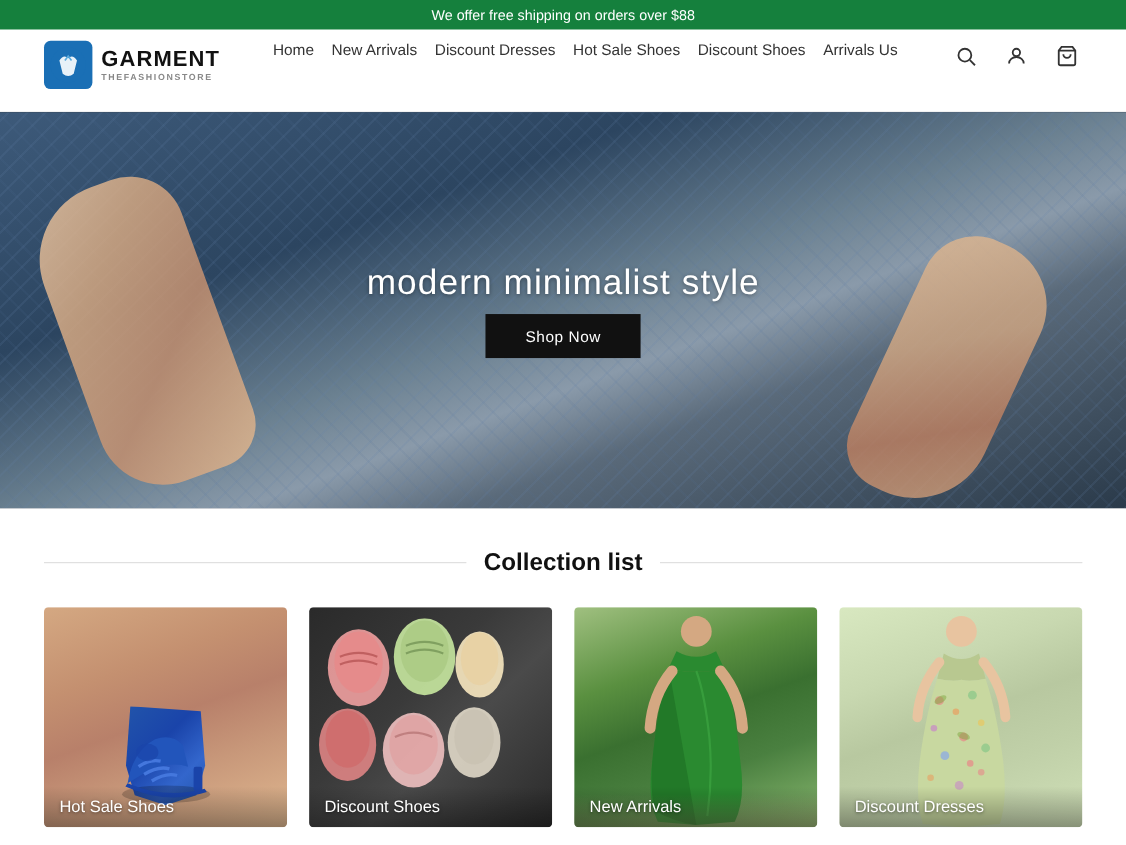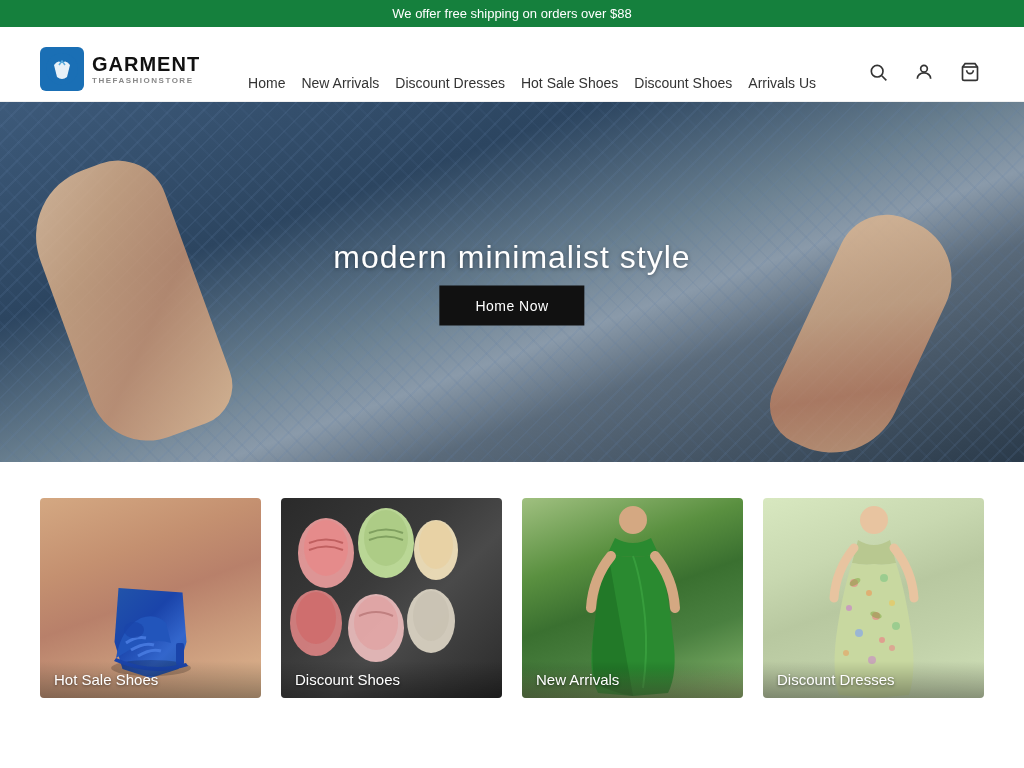--- a/index.html
+++ b/index.html
@@ -10,21 +10,21 @@
       background-color: #15803d;
       color: white;
       text-align: center;
       padding: 6px 0;
       font-size: 13px;
     }
 
     
     .header {
       display: flex;
-      align-items: flex-end;
+      align-items: flex-start;
       justify-content: space-between;
       padding: 10px 40px;
       background: white;
       border-bottom: 1px solid #f0f0f0;
       height: 75px;
     }
 
     .logo {
       display: flex;
       align-items: center;
@@ -345,25 +345,30 @@
 </header>
 
 <section class="hero">
   <div class="hero-bg">
     <div class="hero-overlay"></div>
     <div class="hero-arm-left"></div>
     <div class="hero-arm-right"></div>
   </div>
   <div class="hero-content">
     <h1 class="hero-title">modern minimalist style</h1>
-    <button class="hero-btn">Home Now</button>
+    <button class="hero-btn">Shop Now</button>
   </div>
 </section>
 
 <section class="collection-section">
+  <div class="collection-header">
+    <div class="line"></div>
+    <h2 class="collection-title">Collection list</h2>
+    <div class="line"></div>
+  </div>
 
   <div class="collection-grid">
 
     <div class="collection-card">
       <div class="card-bg-1 collection-card-bg">
 
         <svg width="110" height="130" viewBox="0 0 110 130" style="position:absolute;bottom:10px;left:50%;transform:translateX(-50%);">
           <ellipse cx="55" cy="110" rx="40" ry="8" fill="rgba(0,0,0,0.2)"></ellipse>
 
           <path d="M20 100 Q55 115 90 105 L92 108 Q55 120 18 103 Z" fill="#1a44aa"></path>

